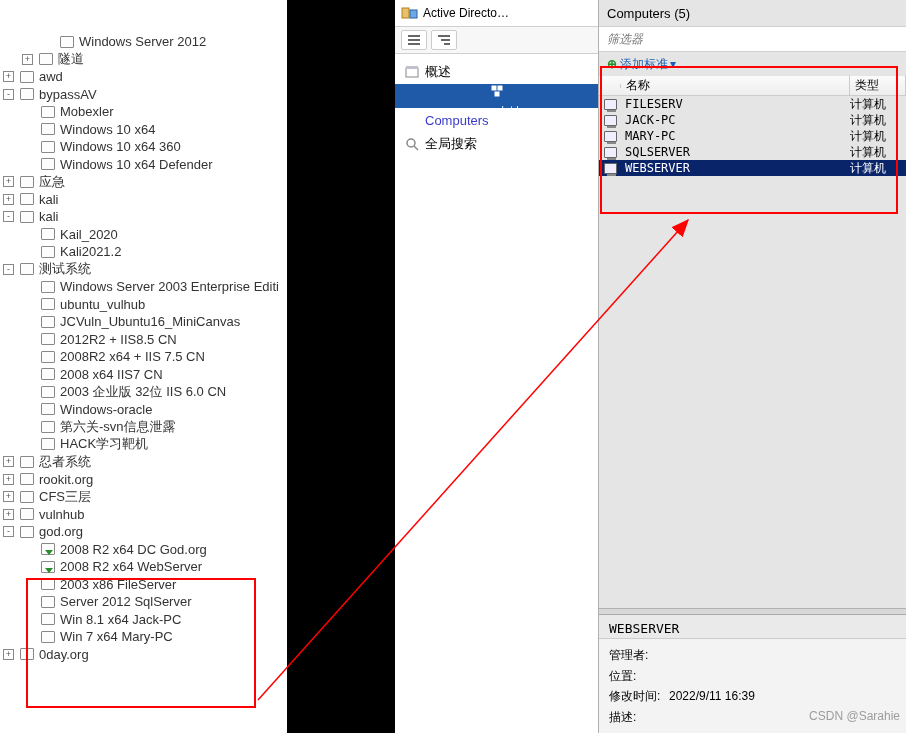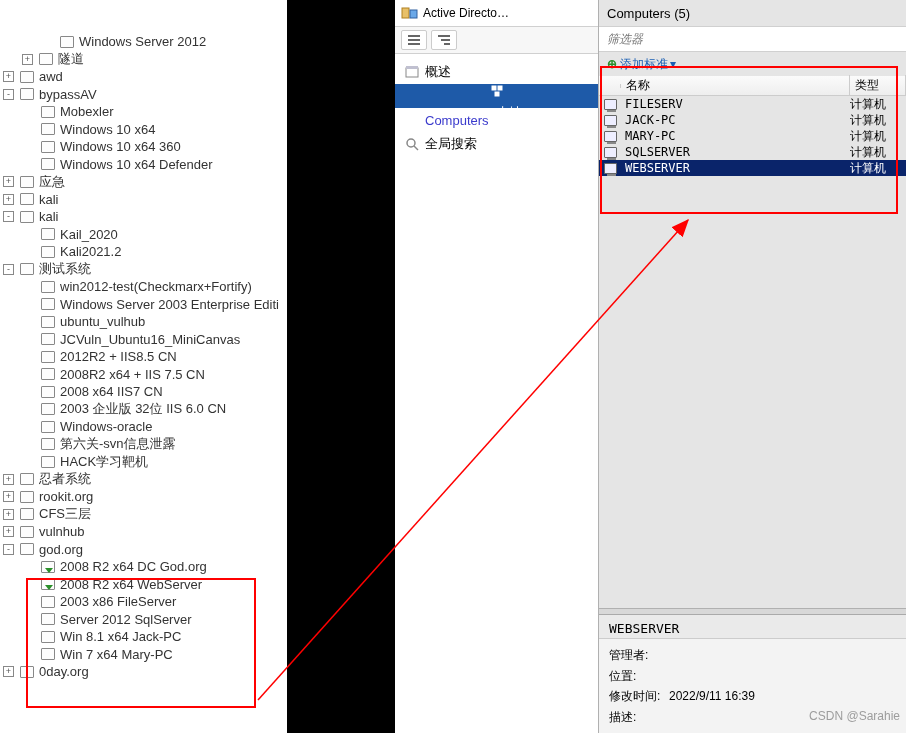--- a/index.html
+++ b/index.html
@@ -147,25 +147,20 @@
       </li>
       <li class="tree-item ind-1">
         <span class="toggle-spacer"></span>
         <span class="icon-box"></span>
         <span>Kali2021.2</span>
       </li>
       <li class="tree-item ind-0">
         <span class="toggle">-</span>
         <span class="icon-box"></span>
         <span>测试系统</span>
-      </li>
-      <li class="tree-item ind-1">
-        <span class="toggle-spacer"></span>
-        <span class="icon-box"></span>
-        <span>win2012-test(Checkmarx+Fortify)</span>
       </li>
       <li class="tree-item ind-1">
         <span class="toggle-spacer"></span>
         <span class="icon-box"></span>
         <span>Windows Server 2003 Enterprise Editi</span>
       </li>
       <li class="tree-item ind-1">
         <span class="toggle-spacer"></span>
         <span class="icon-box"></span>
         <span>ubuntu_vulhub</span>

